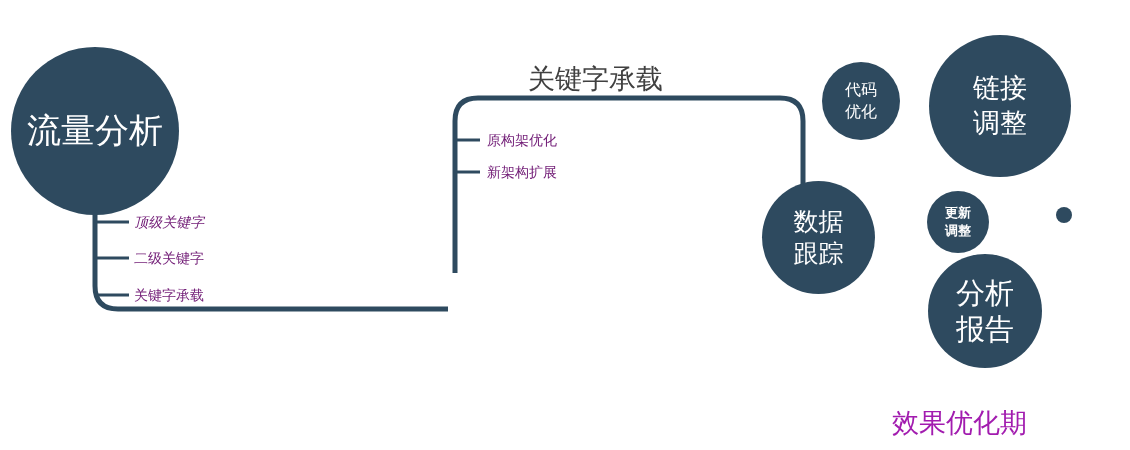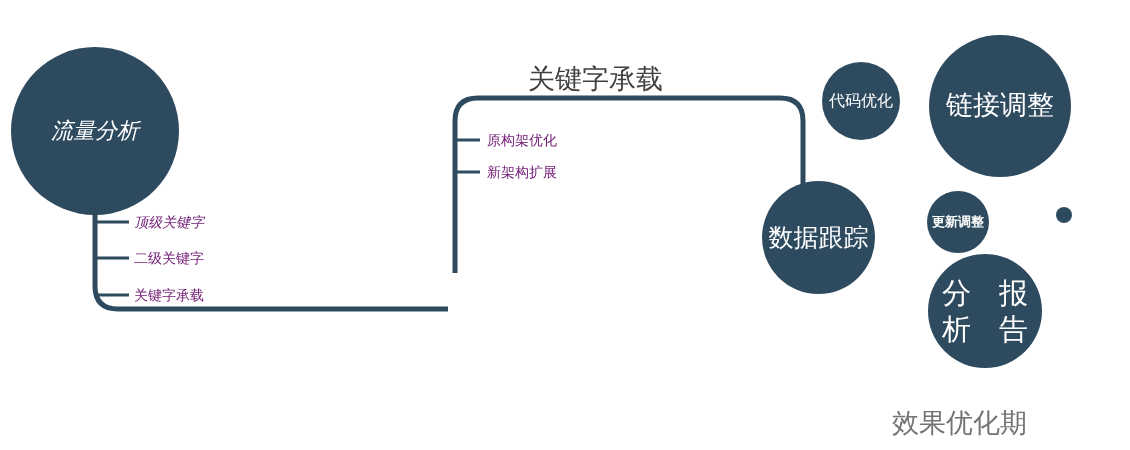--- a/index.html
+++ b/index.html
@@ -17,48 +17,48 @@
   .connectors {
     position: absolute;
     left: 0; top: 0;
   }
   .node {
     position: absolute;
     border-radius: 50%;
     background: #2e4a5f;
     color: #ffffff;
     display: flex;
-    flex-direction: row;
+    flex-direction: column;
     align-items: center;
     justify-content: center;
     text-align: center;
   }
   .node span { display: block; }
-  .node-traffic   { left: 11px;  top: 47px;  width: 168px; height: 168px; font-size: 22px; font-style: italic; }
+  .node-traffic   { left: 11px;  top: 47px;  width: 168px; height: 168px; font-size: 34px; }
   .node-structure { left: 372px; top: 197px; width: 152px; height: 152px; font-size: 26px; }
   .node-tracking  { left: 762px; top: 181px; width: 113px; height: 113px; font-size: 25px; line-height: 1.25; }
   .node-code      { left: 822px; top: 62px;  width: 78px;  height: 78px;  font-size: 16px; line-height: 1.35; }
   .node-link      { left: 929px; top: 35px;  width: 142px; height: 142px; font-size: 27px; line-height: 1.3; }
   .node-update    { left: 927px; top: 191px; width: 62px;  height: 62px;  font-size: 13px; font-weight: bold; line-height: 1.35; align-items: center; }
   .node-report    { left: 928px; top: 254px; width: 114px; height: 114px; font-size: 29px; line-height: 1.25; }
   .dot {
     position: absolute;
     left: 1056px; top: 207px;
     width: 16px; height: 16px;
     border-radius: 50%;
     background: #2e4a5f;
   }
   .edge-label {
     position: absolute;
     color: #404040;
     white-space: nowrap;
   }
   .label-keyword-carry { left: 528px; top: 61px;  font-size: 27px; }
   .label-user-base     { left: 155px; top: 327px; font-size: 27px; font-weight: bold; color: #2a3f52; }
-  .label-effect        { left: 892px; top: 405px; font-size: 27px; color: #737373; }
+  .label-effect        { left: 892px; top: 405px; font-size: 27px; color: #a21caf; }
   .branch {
     position: absolute;
     font-size: 14px;
     color: #701a75;
     white-space: nowrap;
   }
   .branch-t1 { left: 134px; top: 214px; font-style: italic; }
   .branch-t2 { left: 134px; top: 250px; }
   .branch-t3 { left: 134px; top: 287px; }
   .branch-s1 { left: 487px; top: 132px; }

